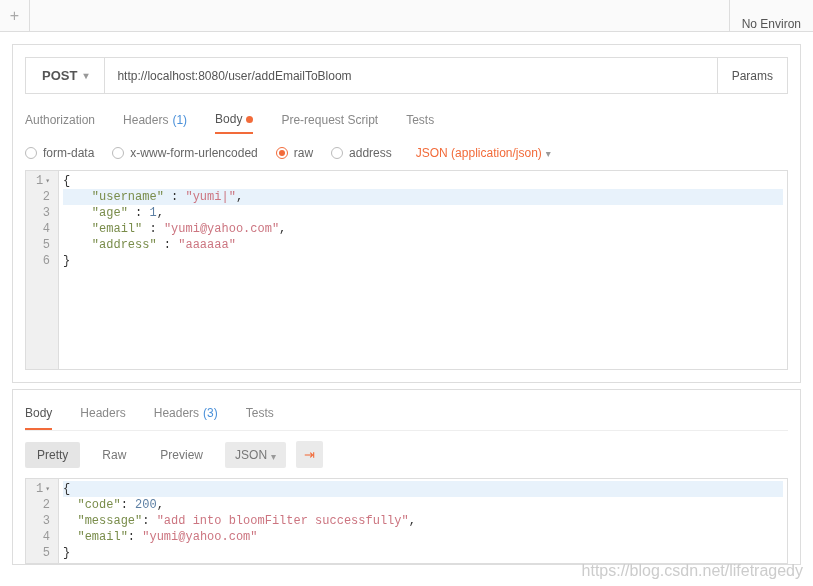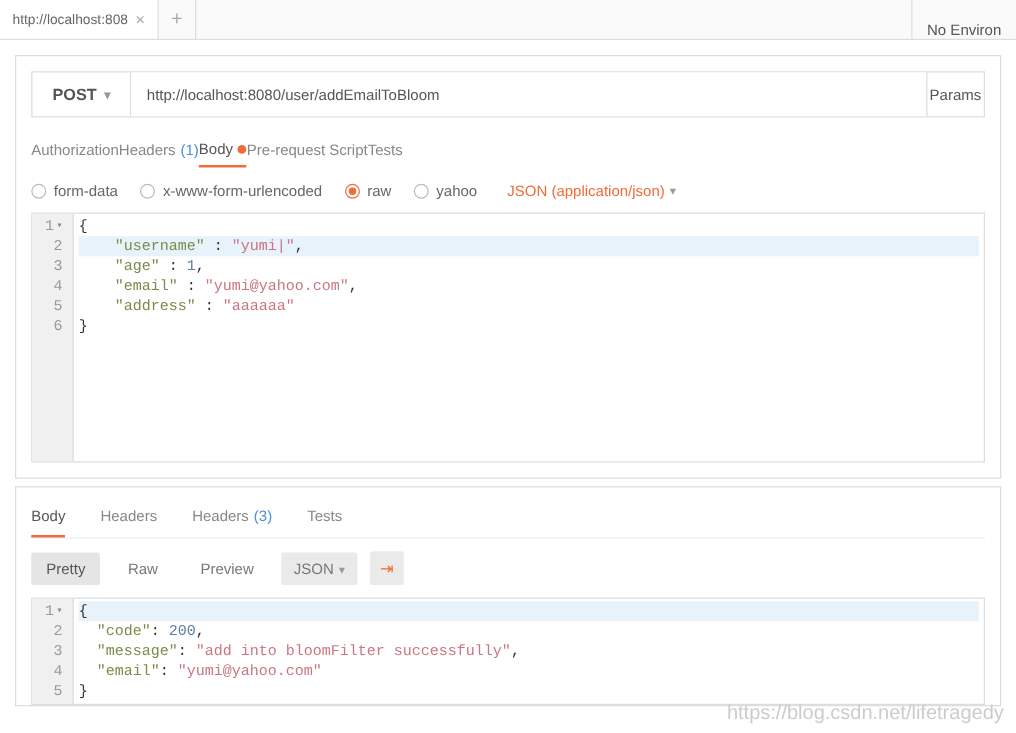--- a/index.html
+++ b/index.html
@@ -10,23 +10,23 @@
     .tab { display: flex; align-items: center; padding: 0 10px; background: #fff; border-right: 1px solid #ddd; font-size: 11px; color: #666; max-width: 130px; gap: 6px; }
     .tab-close { color: #aaa; font-size: 13px; cursor: pointer; }
     .tab-add { width: 30px; display: flex; align-items: center; justify-content: center; color: #aaa; font-size: 16px; border-right: 1px solid #ddd; cursor: pointer; }
     .env-btn { padding: 0 12px; display: flex; align-items: flex-end; border-left: 1px solid #ddd; color: #555; cursor: pointer; }
     
     .request-panel { border: 1px solid #ddd; margin: 12px 12px 6px 12px; padding: 12px; background: #fff; }
     .url-row { display: flex; border: 1px solid #ddd; }
     .method { display: flex; align-items: center; gap: 6px; padding: 10px 16px; font-weight: bold; font-size: 13px; color: #555; border-right: 1px solid #ddd; cursor: pointer; }
     .chev { font-size: 10px; color: #999; }
     .url { flex: 1; padding: 10px 12px; font-size: 12px; color: #555; border: none; outline: none; }
-    .params-btn { padding: 10px 2px; border-left: 1px solid #ddd; color: #555; display: flex; align-items: center; cursor: pointer; }
-    
-    .req-tabs { display: flex; margin-top: 12px; font-size: 12px; }
+    .params-btn { padding: 10px 14px; border-left: 1px solid #ddd; color: #555; display: flex; align-items: center; cursor: pointer; }
+    
+    .req-tabs { display: flex; gap: 28px; margin-top: 12px; font-size: 12px; }
     .req-tab { padding: 6px 0; color: #888; cursor: pointer; display: flex; align-items: center; gap: 4px; }
     .req-tab.active { color: #555; border-bottom: 2px solid #f26b3a; }
     .badge-num { color: #4a90d9; }
     .dot { width: 7px; height: 7px; border-radius: 50%; background: #f26b3a; display: inline-block; }
     
     .body-types { display: flex; gap: 18px; margin-top: 12px; align-items: center; font-size: 12px; }
     .radio { display: flex; align-items: center; gap: 6px; cursor: pointer; color: #666; }
     .radio-circle { width: 12px; height: 12px; border: 1px solid #bbb; border-radius: 50%; display: inline-flex; align-items: center; justify-content: center; }
     .radio-circle.checked { border-color: #f26b3a; }
     .radio-inner { width: 6px; height: 6px; border-radius: 50%; background: #f26b3a; }
@@ -57,24 +57,20 @@
     
     .editor2 { border: 1px solid #ddd; margin-top: 10px; display: flex; font-family: Consolas, "Courier New", monospace; font-size: 12px; height: 86px; }
     
     .watermark { position: absolute; bottom: 6px; right: 10px; color: #ccc; font-size: 16px; }
   </style>
 </head>
 <body>
 
 <div class="top-bar">
   <div class="tab-strip">
-    <div class="tab">
-      <span>http://localhost:808</span>
-      <span class="tab-close">×</span>
-    </div>
     <div class="tab-add">+</div>
   </div>
   <div class="env-btn">
     <span>No Environ</span>
   </div>
 </div>
 
 <div class="request-panel">
   <div class="url-row">
     <div class="method">
@@ -117,21 +113,21 @@
         <span>x-www-form-urlencoded</span>
       </label>
     <label class="radio">
         <span class="radio-circle checked">
           <span class="radio-inner"></span>
         </span>
         <span>raw</span>
       </label>
     <label class="radio">
         <span class="radio-circle"></span>
-        <span>yahoo</span>
+        <span>address</span>
       </label>
     <div class="content-type">
         <span>JSON (application/json)</span>
         <span class="chev">▾</span>
       </div>
   </div>
 
   <div class="editor">
     <div class="gutter">
       <div class="gutter-line">

